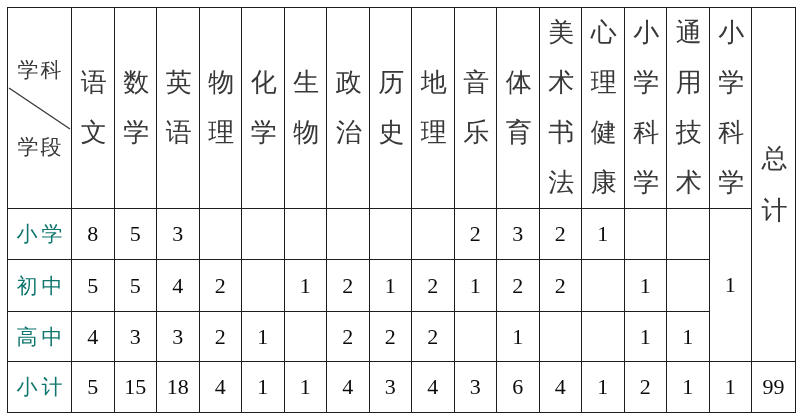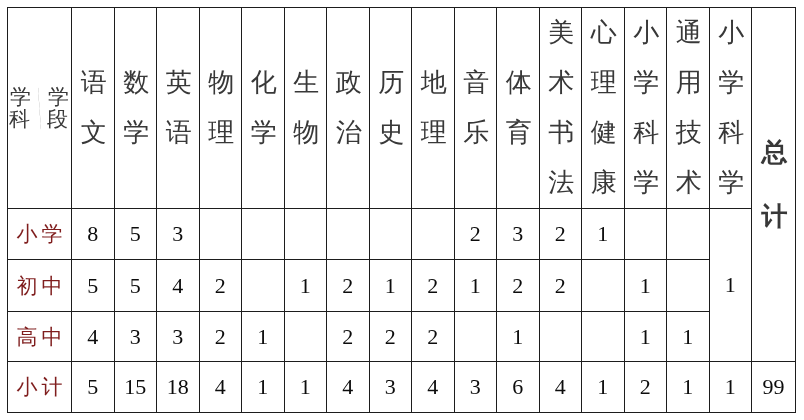--- a/index.html
+++ b/index.html
@@ -22,28 +22,28 @@
   tr.r-head  { height: 198px; }
   tr.r-data1 { height: 51px; }
   tr.r-data2 { height: 52px; }
   tr.r-data3 { height: 50px; }
   tr.r-sub   { height: 51px; }
   
   .vt {
     width: 1.08em; margin: 0 auto; font-size: 26px; color: #383838;
     line-height: 50px; word-break: break-all; text-align: right;
   }
-  .vt-total { line-height: 64px; font-weight: bold; }
+  .vt-total { line-height: 52px; }
   
   .num { font-size: 22px; font-weight: 600; color: #0c0c0c; }
   
-  .rlabel { font-size: 21px; color: #7f1d1d; letter-spacing: 4px; text-indent: 4px; }
+  .rlabel { font-size: 21px; color: #0f766e; letter-spacing: 4px; text-indent: 4px; }
   
   .corner-box {
-    display: flex; flex-direction: row; align-items: center;
+    display: flex; flex-direction: column; align-items: center;
     justify-content: center; height: 100%; gap: 5px;
   }
   .corner-txt { font-size: 21px; color: #383838; letter-spacing: 2px; text-indent: 2px; line-height: 22px; }
   .diag { display: block; width: 100%; height: 45px; }
   .diag line { stroke: #3a3a3a; stroke-width: 1.4; }
 </style>
 </head>
 <body>
 
 <div class="page">

